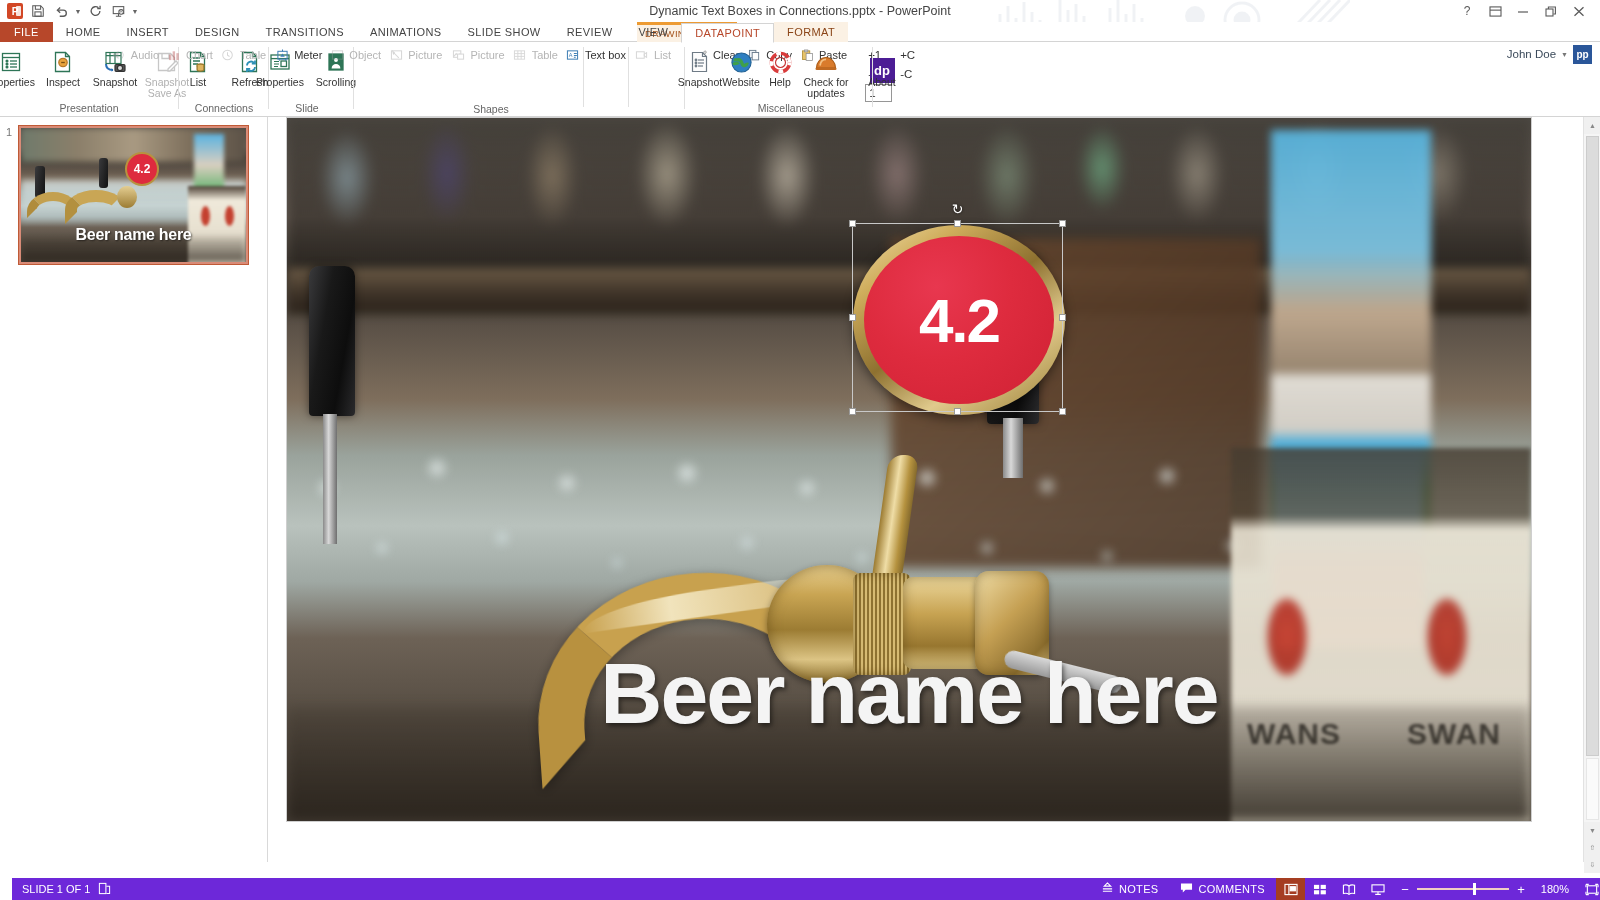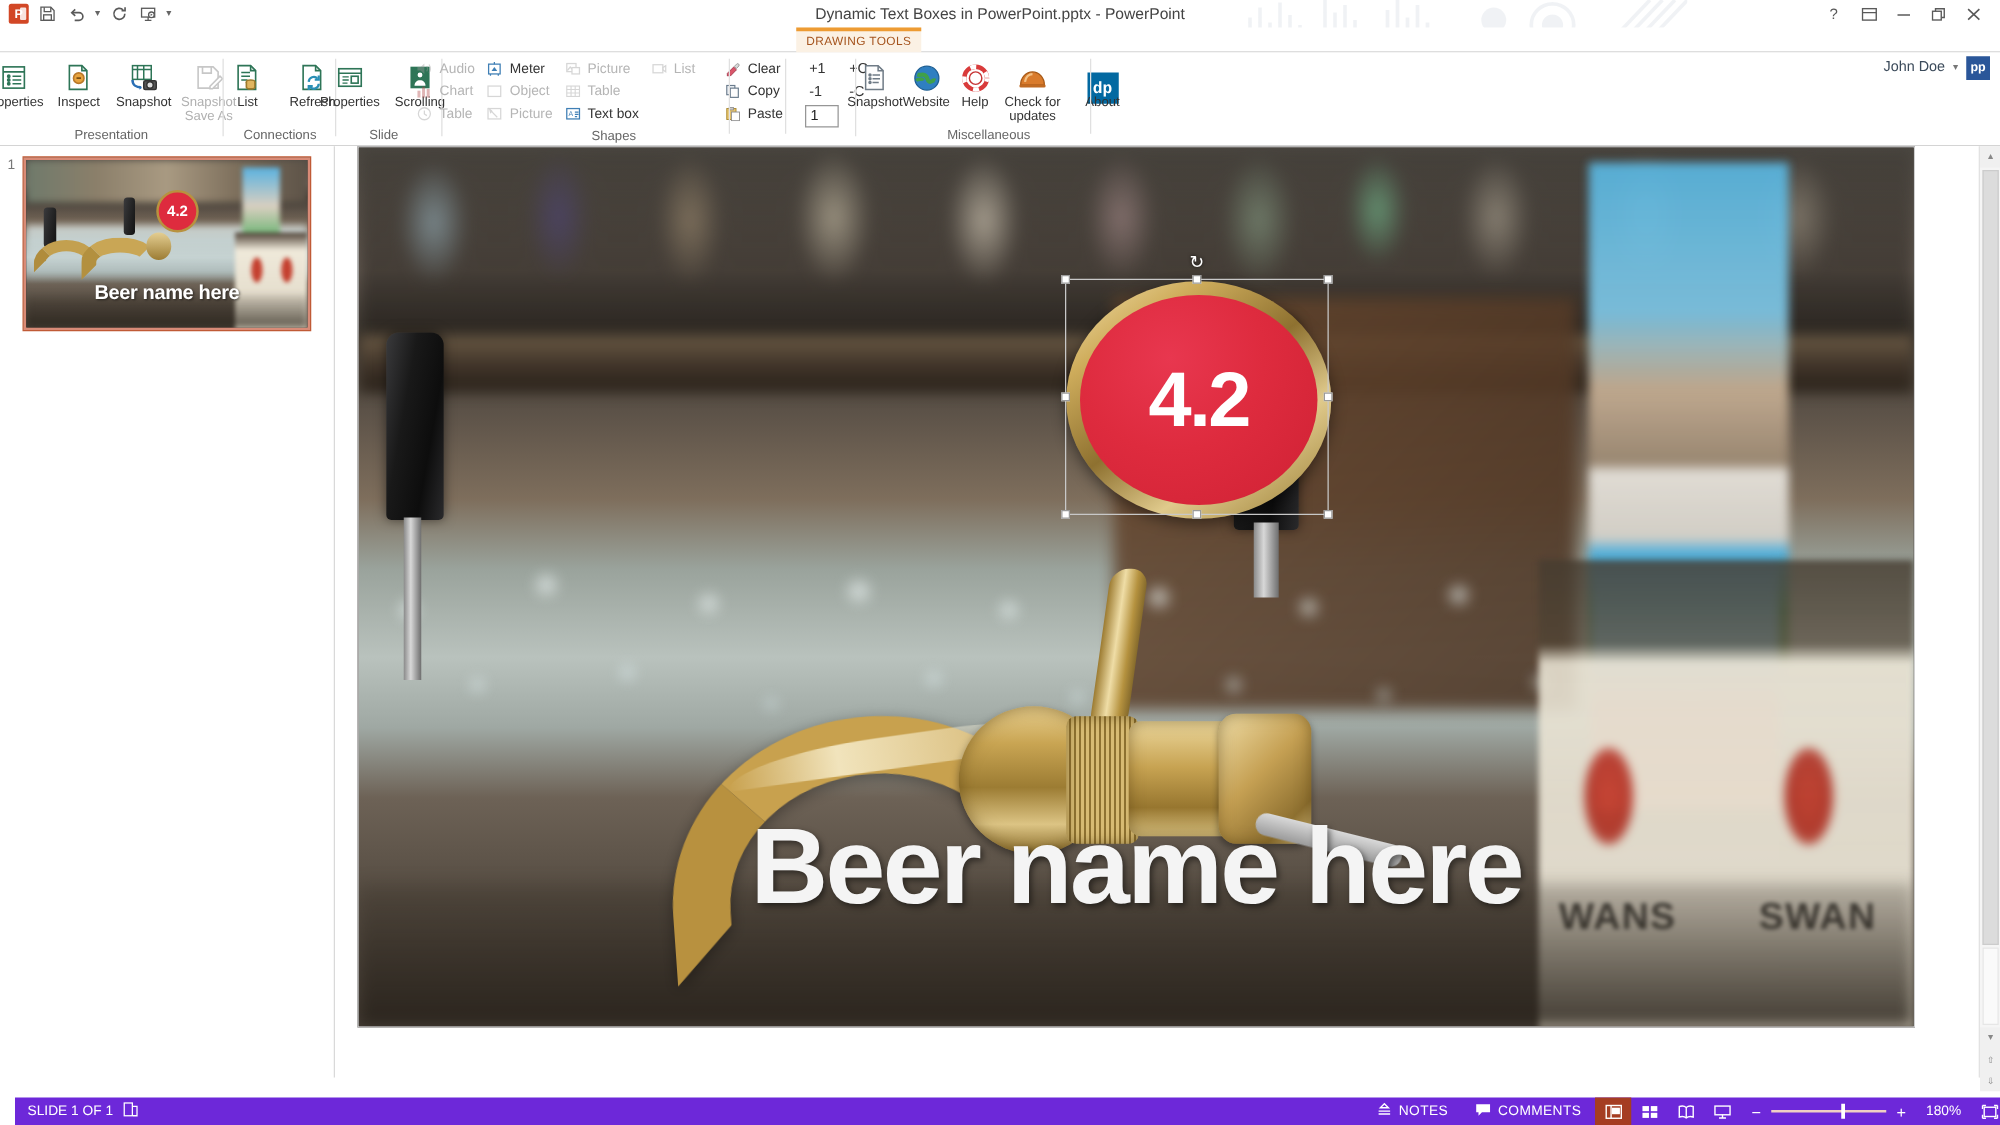--- a/index.html
+++ b/index.html
@@ -108,21 +108,21 @@
 
   .bigbtn {
     width: 52px; display: flex; flex-direction: column; align-items: center;
     padding: 2px 1px; font-size: 10.5px; color: #333; text-align: center;
     line-height: 11px;
   }
   .bigbtn .ic { height: 30px; display: flex; align-items: center; justify-content: center; }
   .bigbtn.dis { color: #b0b0b0; }
   .bigbtn.dis .ic { opacity: .38; }
 
-  .smallcol { display: flex; flex-direction: column; gap: 1px; padding-top: 1px; }
+  .smallcol { display: flex; flex-direction: row; gap: 1px; padding-top: 1px; }
   .smallbtn {
     display: flex; align-items: center; gap: 4px; height: 17px;
     padding: 0 4px 0 2px; font-size: 11px; color: #333; white-space: nowrap;
   }
   .smallbtn .ic { width: 16px; height: 15px; display: flex; align-items: center; justify-content: center; }
   .smallbtn.dis { color: #b5b5b5; }
   .smallbtn.dis .ic { opacity: .4; }
 
   .stepcol { display: flex; flex-direction: column; gap: 2px; padding-top: 1px; width: 30px; }
   .stepbtn {
@@ -431,21 +431,21 @@
           <path d="M120 42 L120 8 M128 42 L128 0 M136 42 L136 14 M144 42 L144 4 M152 42 L152 18"></path>
         </g>
         <circle cx="205" cy="16" r="10" fill="#e3e7ec"></circle>
         <g fill="none" stroke="#e3e7ec" stroke-width="3">
           <circle cx="252" cy="20" r="17"></circle>
           <circle cx="252" cy="20" r="7" fill="#e3e7ec"></circle>
           <path d="M290 42 L330 0 M300 42 L340 0 M310 42 L350 0 M320 42 L360 0"></path>
         </g>
       </svg>
     </div>
-    <div class="doc-title">Dynamic Text Boxes in PowerPoint.pptx - PowerPoint</div>
+    <div class="doc-title">Dynamic Text Boxes in Connections.pptx - PowerPoint</div>
     <div class="qat">
       <div class="qat-btn">
         <div class="pp-logo">P</div>
       </div>
       <div class="qat-btn">
         <svg class="ico" width="14" height="14" viewBox="0 0 16 16" fill="none" stroke="#5a5a5a" stroke-width="1.2">
           <path d="M2 2h9l3 3v9H2z"></path>
             <path d="M5 2v4h6V2"></path>
             <rect x="4.5" y="9" width="7" height="5"></rect>
         </svg>
@@ -495,20 +495,33 @@
       <span>
         <svg class="ico" width="12" height="11" viewBox="0 0 12 11" stroke="#5a5a5a" stroke-width="1.3">
           <path d="M1.5 1.3 10.5 9.7M10.5 1.3 1.5 9.7"></path>
         </svg>
       </span>
     </div>
   </div>
 
   <div class="tabstrip">
     <div class="ctx-header">DRAWING TOOLS</div>
+    <div class="tabs">
+      <div class="tab-file">FILE</div>
+      <div class="tab">HOME</div>
+      <div class="tab">INSERT</div>
+      <div class="tab">DESIGN</div>
+      <div class="tab">TRANSITIONS</div>
+      <div class="tab">ANIMATIONS</div>
+      <div class="tab">SLIDE SHOW</div>
+      <div class="tab">REVIEW</div>
+      <div class="tab">VIEW</div>
+      <div class="tab active">DATAPOINT</div>
+      <div class="tab ctx">FORMAT</div>
+    </div>
     <div class="userbar">
       <span class="username">John Doe</span>
       <span class="user-caret">▼</span>
       <span class="avatar">pp</span>
     </div>
   </div>
 
   <div class="ribbon">
 
     <div class="rgroup" style="left:0px; width:178px;">
@@ -830,21 +843,21 @@
               <path d="M2.5 17c0-6 4.4-10.5 9.5-10.5S21.5 11 21.5 17z" fill="#d97b2c" stroke="#a85a17" stroke-width="1.1"></path>
               <path d="M6 14.5c.6-4 3.2-6.2 6-6.2" fill="none" stroke="#f3c184" stroke-width="1.8"></path>
               <rect x="1.5" y="16.4" width="21" height="2.6" rx="1.3" fill="#c06a22"></rect>
             </svg>
           </span>
           <span>Check for updates</span>
         </div>
         <div class="gsep" style="left:186px; top:5px; height:60px;"></div>
         <div class="bigbtn" style="width:40px; margin-left:8px;">
           <span class="ic">
-            <span style="display:flex;align-items:center;justify-content:center;width:25px;height:25px;background:#0369a1;color:#fff;font-size:13px;font-weight:bold;font-family:Liberation Mono, monospace;margin-top:16px;">dp</span>
+            <span style="display:flex;align-items:center;justify-content:center;width:25px;height:25px;background:#4c1d95;color:#fff;font-size:13px;font-weight:bold;font-family:Liberation Sans, sans-serif;margin-top:16px;">dp</span>
           </span>
           <span>About</span>
         </div>
       </div>
       <div class="glabel">Miscellaneous</div>
     </div>
   </div>
 
   <div class="workspace">
 

